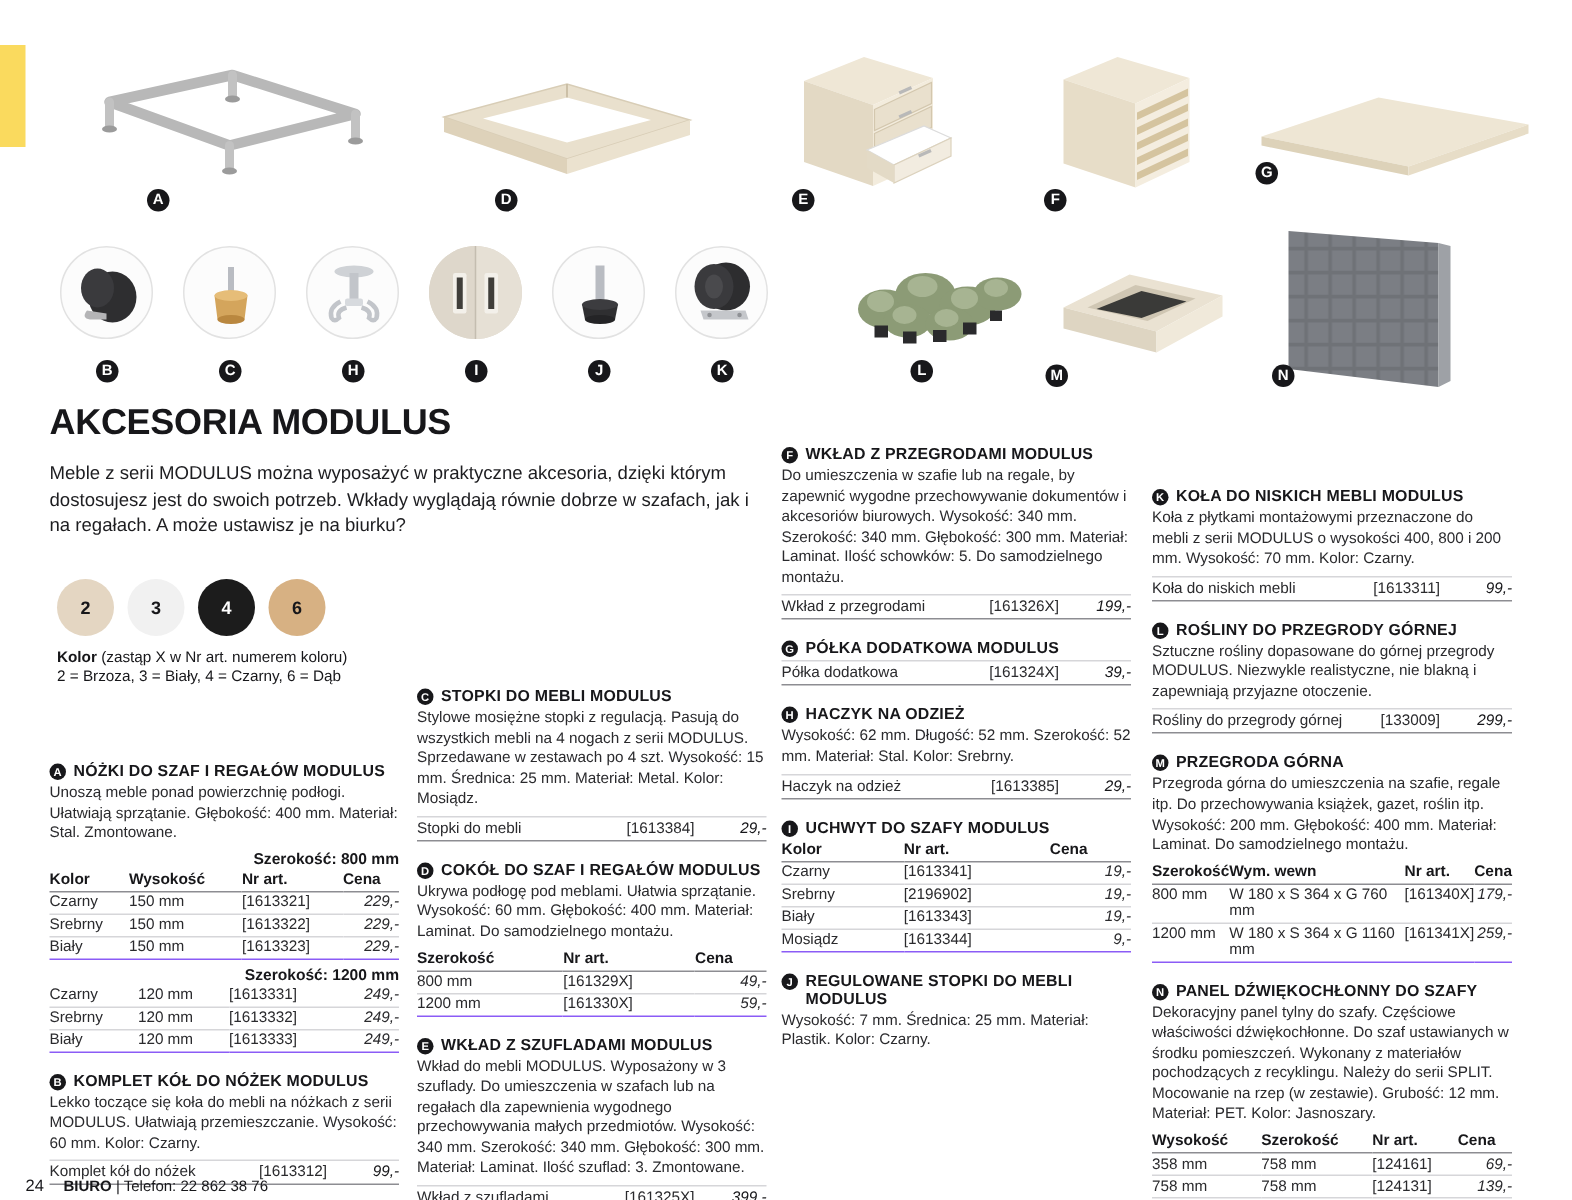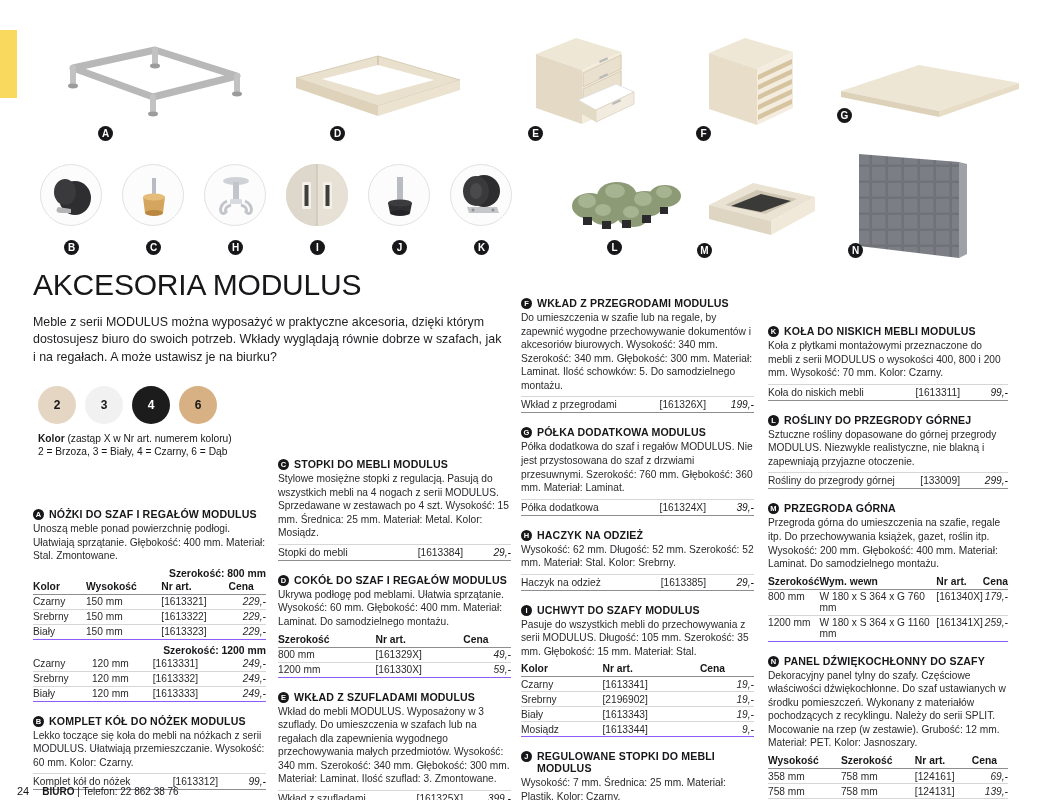--- a/index.html
+++ b/index.html
@@ -57,21 +57,21 @@
   
   .itemL { left:565px; top:170px; width:120px; height:65px; }
   .itemM { left:705px; top:175px; width:110px; height:62px; }
   .itemN { left:855px; top:150px; width:120px; height:105px; }
 
   
   .headline {
     position:absolute; left:33px; top:269px; width:470px;
   }
   .h-title {
-    font-size:30px; font-weight:normal; letter-spacing:-0.2px;
+    font-size:24px; font-weight:bold; letter-spacing:-0.2px;
     margin:0 0 13px 0; line-height:1.05;
   }
   .h-intro {
     font-size:12.4px; line-height:1.42; margin:0; color:#1d1d20;
   }
 
   
   .swatches { position:absolute; left:38px; top:386px; }
   .sw-row { display:flex; gap:9px; }
   .sw {
@@ -342,21 +342,21 @@
         </defs>
         <path d="M4 4 L104 12 L104 108 L4 96 Z" fill="url(#acpat)"></path>
         <path d="M104 12 L112 14 L112 104 L104 108 Z" fill="#9ea1a6"></path>
       </svg>
     </div>
     <span class="plabel" style="left:848px; top:243px;">N</span>
   </div>
 
   <div class="headline">
     <h1 class="h-title">AKCESORIA MODULUS</h1>
-    <p class="h-intro">Meble z serii MODULUS można wyposażyć w praktyczne akcesoria, dzięki którym dostosujesz biuro do swoich potrzeb. Wkłady wyglądają równie dobrze w szafach, jak i na regałach. A może ustawisz je na biurku?</p>
+    <p class="h-intro">Meble z serii MODULUS można wyposażyć w praktyczne akcesoria, dzięki którym dostosujesz jest do swoich potrzeb. Wkłady wyglądają równie dobrze w szafach, jak i na regałach. A może ustawisz je na biurku?</p>
   </div>
 
   <div class="swatches">
     <div class="sw-row">
       <div class="sw" style="background:#e4d6c2; color:#17171a;">2</div>
       <div class="sw" style="background:#f1f1f1; color:#17171a;">3</div>
       <div class="sw" style="background:#1c1c1c; color:#ffffff;">4</div>
       <div class="sw" style="background:#d7b183; color:#17171a;">6</div>
     </div>
     <div class="sw-note">
@@ -506,21 +506,20 @@
           <span class="nm">Wkład z przegrodami</span>
           <span class="an">[161326X]</span>
           <span class="pr price">199,-</span>
         </div>
       </div>
       <div class="blk">
         <div class="blk-head">
           <span class="blk-letter">G</span>
           <span>PÓŁKA DODATKOWA MODULUS</span>
         </div>
-        <p class="blk-desc">Półka dodatkowa do szaf i regałów MODULUS. Nie jest przystosowana do szaf z drzwiami przesuwnymi. Szerokość: 760 mm. Głębokość: 360 mm. Materiał: Laminat.</p>
         <div class="simple-row">
           <span class="nm">Półka dodatkowa</span>
           <span class="an">[161324X]</span>
           <span class="pr price">39,-</span>
         </div>
       </div>
       <div class="blk">
         <div class="blk-head">
           <span class="blk-letter">H</span>
           <span>HACZYK NA ODZIEŻ</span>
@@ -530,21 +529,20 @@
           <span class="nm">Haczyk na odzież</span>
           <span class="an">[1613385]</span>
           <span class="pr price">29,-</span>
         </div>
       </div>
       <div class="blk">
         <div class="blk-head">
           <span class="blk-letter">I</span>
           <span>UCHWYT DO SZAFY MODULUS</span>
         </div>
-        <p class="blk-desc">Pasuje do wszystkich mebli do przechowywania z serii MODULUS. Długość: 105 mm. Szerokość: 35 mm. Głębokość: 15 mm. Materiał: Stal.</p>
         <table class="pt">
           <thead>
             <tr>
               <th>Kolor</th>
               <th>Nr art.</th>
               <th class="ta-r">Cena</th>
             </tr>
           </thead>
           <tbody>
             <tr>

